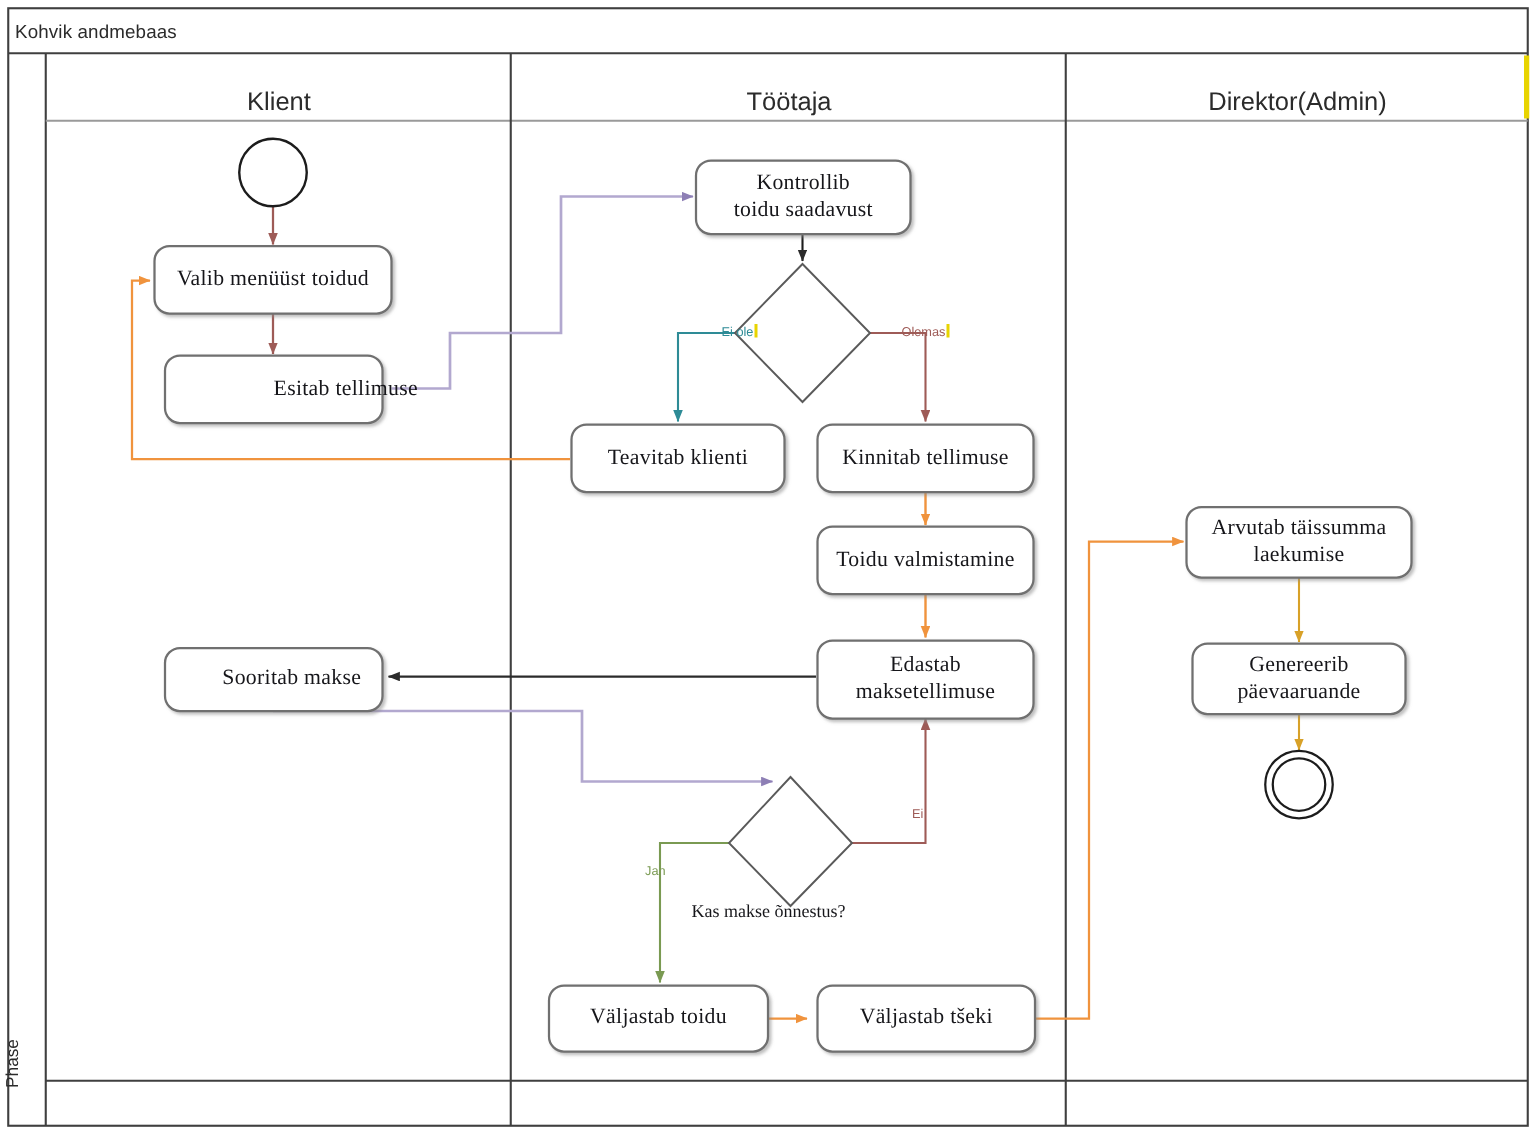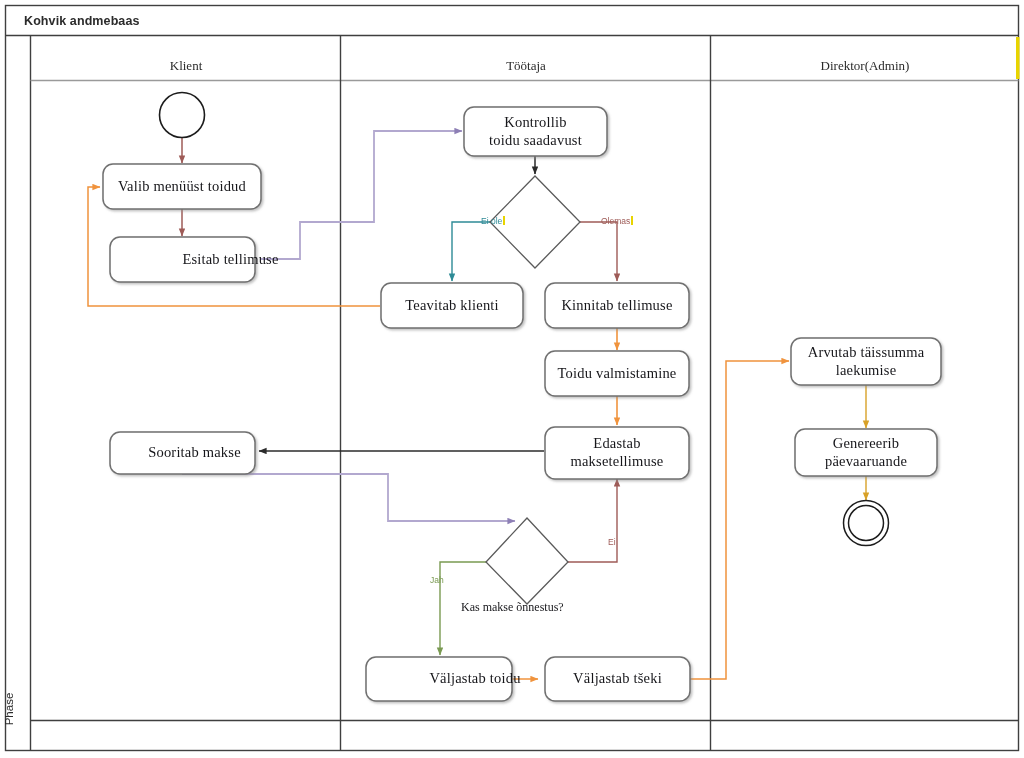--- a/index.html
+++ b/index.html
@@ -3,24 +3,24 @@
 <meta charset="utf-8">
 <style>
   html,body{margin:0;padding:0;background:#ffffff;}
   body{width:1024px;height:758px;overflow:hidden;
        font-family:"Liberation Sans", sans-serif;}
   #stage{position:relative;width:1024px;height:758px;}
   svg#canvas{position:absolute;left:0;top:0;width:1024px;height:758px;}
 
   
   .txt{position:absolute;}
-  .pool-title{left:24px;top:14px;font-size:12.5px;color:#2b2b2b;
-              font-family:"Liberation Sans",sans-serif;letter-spacing:.1px;font-weight:bold;}
-  .lane-title{position:absolute;top:58px;font-size:13px;color:#2b2b2b;
-              text-align:center;font-family:Liberation Serif, serif;}
+  .pool-title{left:10px;top:14px;font-size:12.5px;color:#2b2b2b;
+              font-family:"Liberation Sans",sans-serif;letter-spacing:.1px;}
+  .lane-title{position:absolute;top:58px;font-size:17px;color:#2b2b2b;
+              text-align:center;font-family:Liberation Sans, sans-serif;}
   .phase-label{position:absolute;left:-14px;top:703px;width:46px;
                font-size:11.5px;color:#2b2b2b;
                transform:rotate(-90deg);transform-origin:center center;
                text-align:center;font-family:"Liberation Sans",sans-serif;}
 
   .node-label{position:absolute;display:flex;align-items:center;
               justify-content:center;text-align:center;
               font-family:"Liberation Serif",serif;font-size:14.5px;
               color:#16161a;line-height:1.22;letter-spacing:.2px;
               pointer-events:none;}
@@ -153,21 +153,21 @@
   <div class="phase-label">Phase</div>
 
   <div class="node-label" style="left:103px;top:164px;width:158px;height:45px;">Valib menüüst toidud</div>
   <div class="node-label" style="left:110px;top:237px;width:145px;height:45px;padding-left:48px;">Esitab tellimuse</div>
   <div class="node-label" style="left:464px;top:107px;width:143px;height:49px;padding:0 24px;box-sizing:border-box;">Kontrollib toidu saadavust</div>
   <div class="node-label" style="left:381px;top:283px;width:142px;height:45px;">Teavitab klienti</div>
   <div class="node-label" style="left:545px;top:283px;width:144px;height:45px;text-align:center;">Kinnitab tellimuse</div>
   <div class="node-label" style="left:545px;top:351px;width:144px;height:45px;">Toidu valmistamine</div>
   <div class="node-label" style="left:545px;top:427px;width:144px;height:52px;padding:0 6px;box-sizing:border-box;">Edastab maksetellimuse</div>
   <div class="node-label" style="left:110px;top:432px;width:169px;height:42px;">Sooritab makse</div>
-  <div class="node-label" style="left:366px;top:657px;width:146px;height:44px;padding-left:36px;">Väljastab toidu</div>
+  <div class="node-label" style="left:366px;top:657px;width:146px;height:44px;">Väljastab toidu</div>
   <div class="node-label" style="left:545px;top:657px;width:145px;height:44px;">Väljastab tšeki</div>
   <div class="node-label" style="left:791px;top:338px;width:150px;height:47px;padding:0 8px;box-sizing:border-box;">Arvutab täissumma laekumise</div>
   <div class="node-label" style="left:795px;top:429px;width:142px;height:47px;padding:0 12px;box-sizing:border-box;">Genereerib päevaaruande</div>
 
   <div class="dec-label" style="left:461px;top:600px;">Kas makse õnnestus?</div>
 
   <div class="edge-label" style="left:437px;top:216px;color:#2e8b96;padding-left:44px;"><span>Ei ole</span><span class="caret"></span></div>
   <div class="edge-label" style="left:601px;top:216px;color:#9e5b57;"><span>Olemas</span><span class="caret"></span></div>
   <div class="edge-label" style="left:430px;top:575px;color:#7a9a52;">Jah</div>
   <div class="edge-label" style="left:608px;top:537px;color:#9e5b57;">Ei</div>

